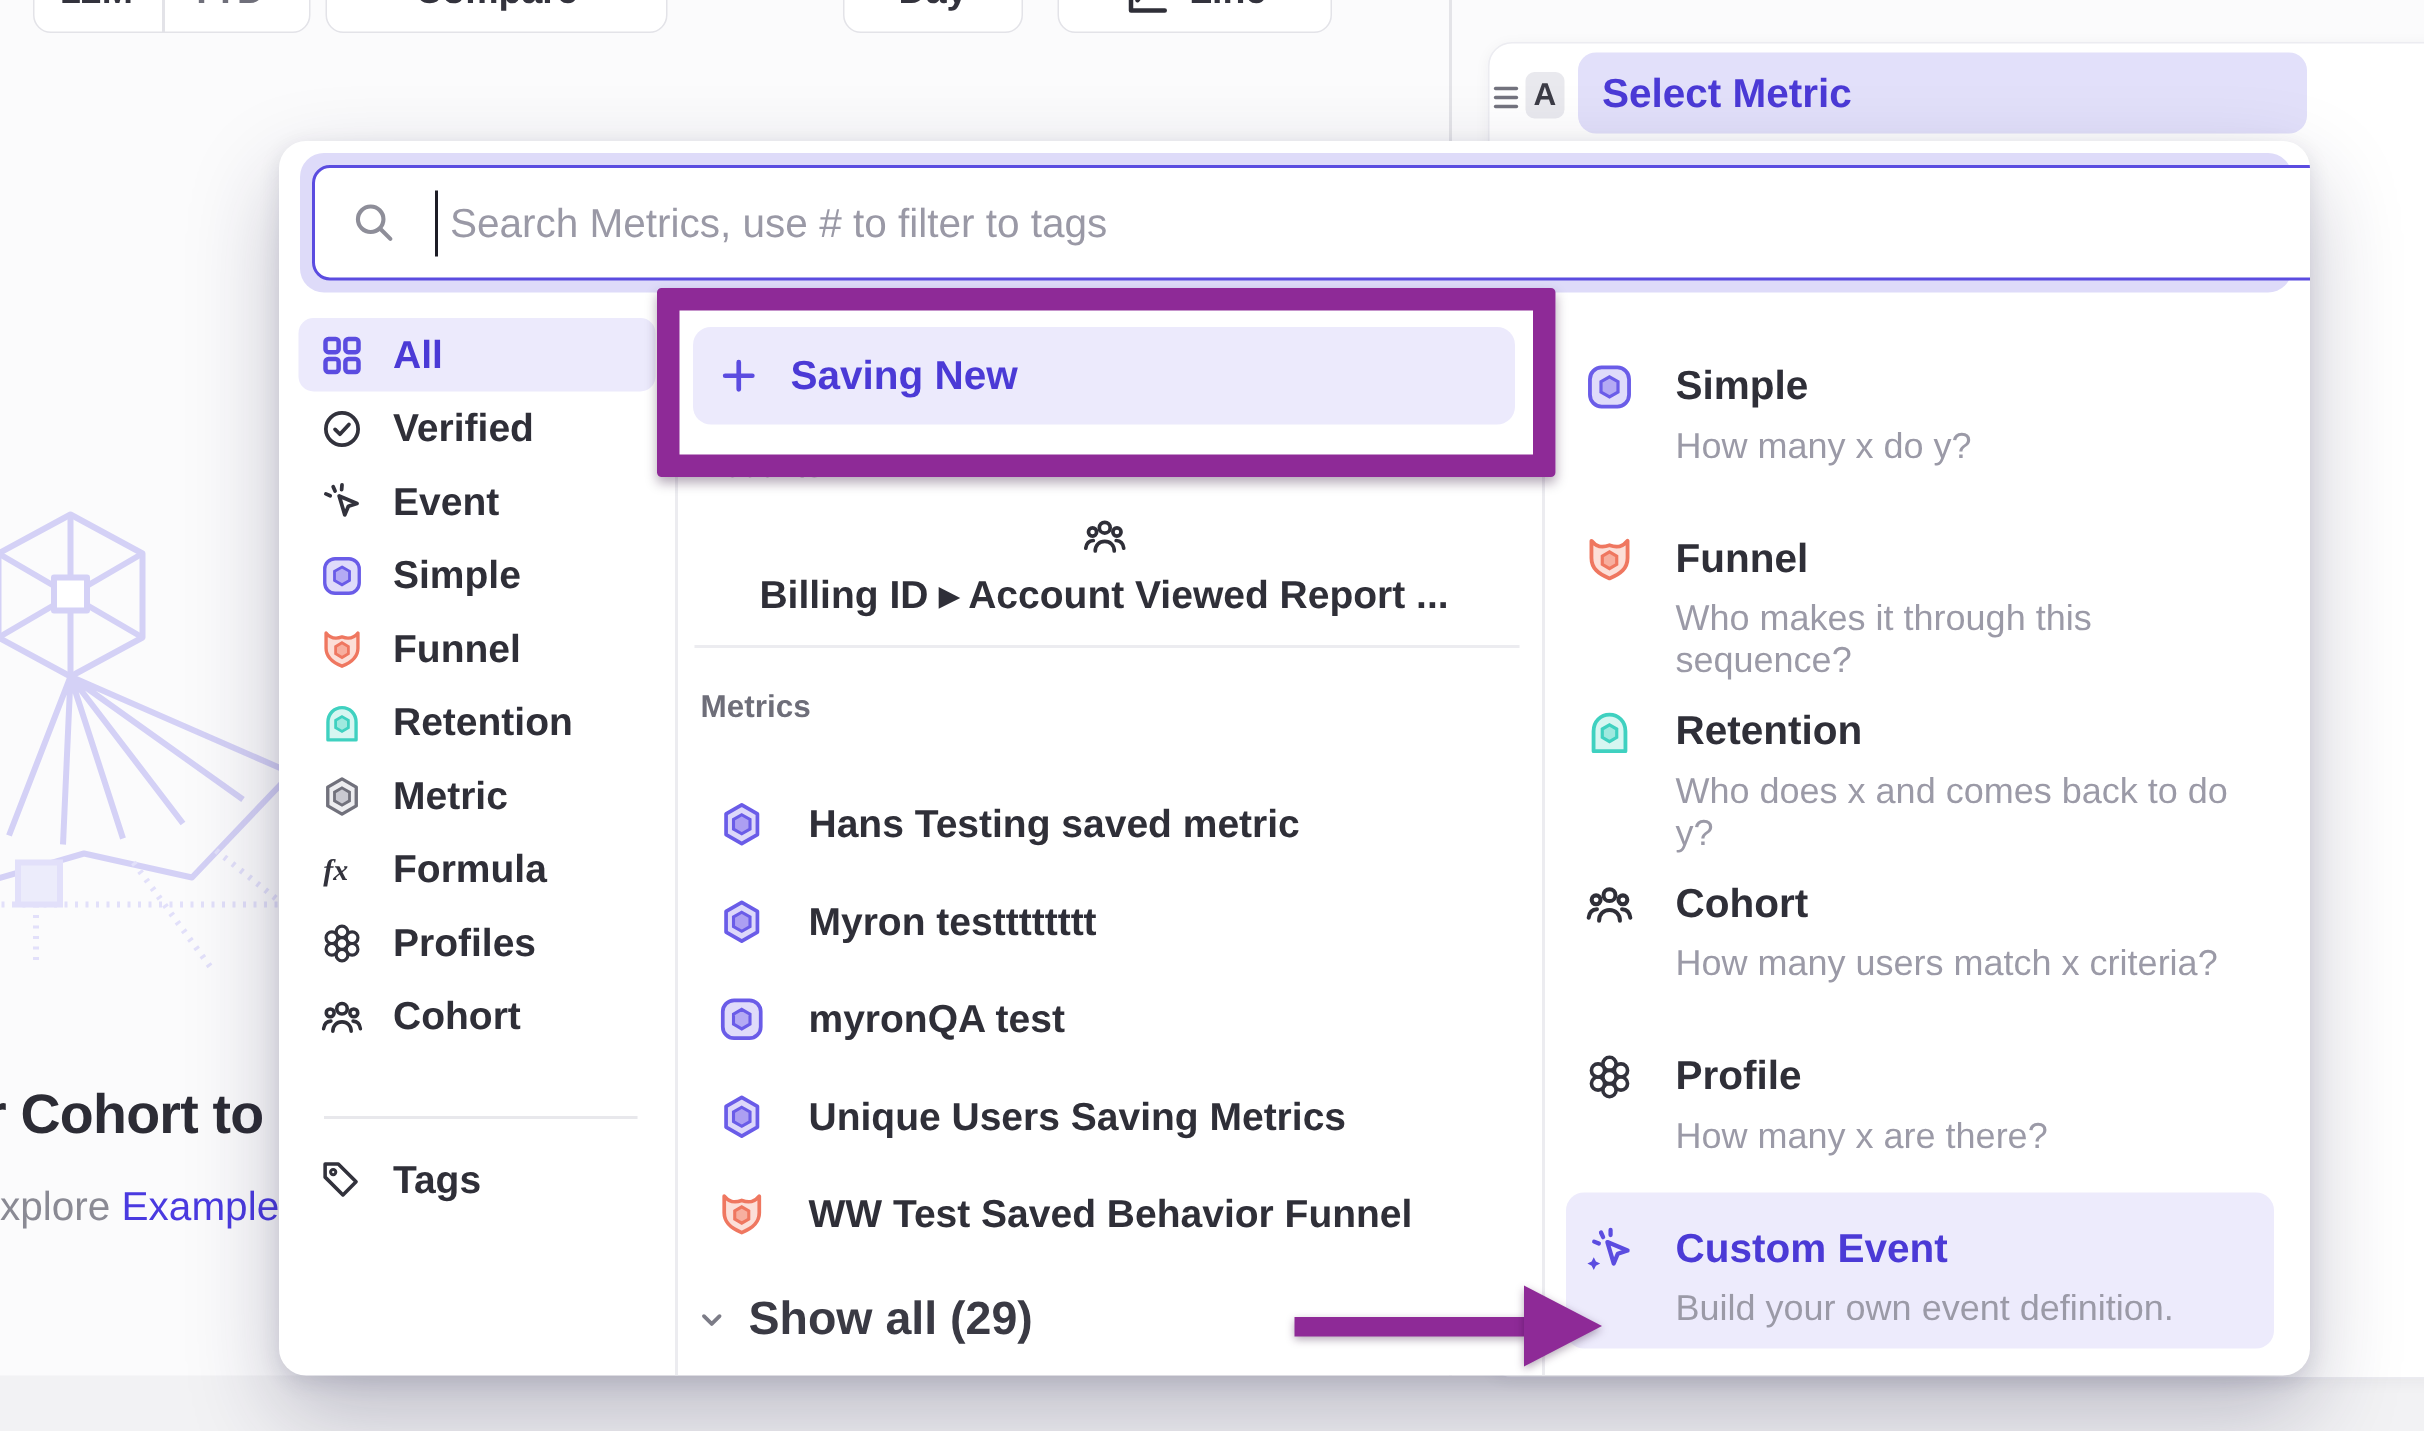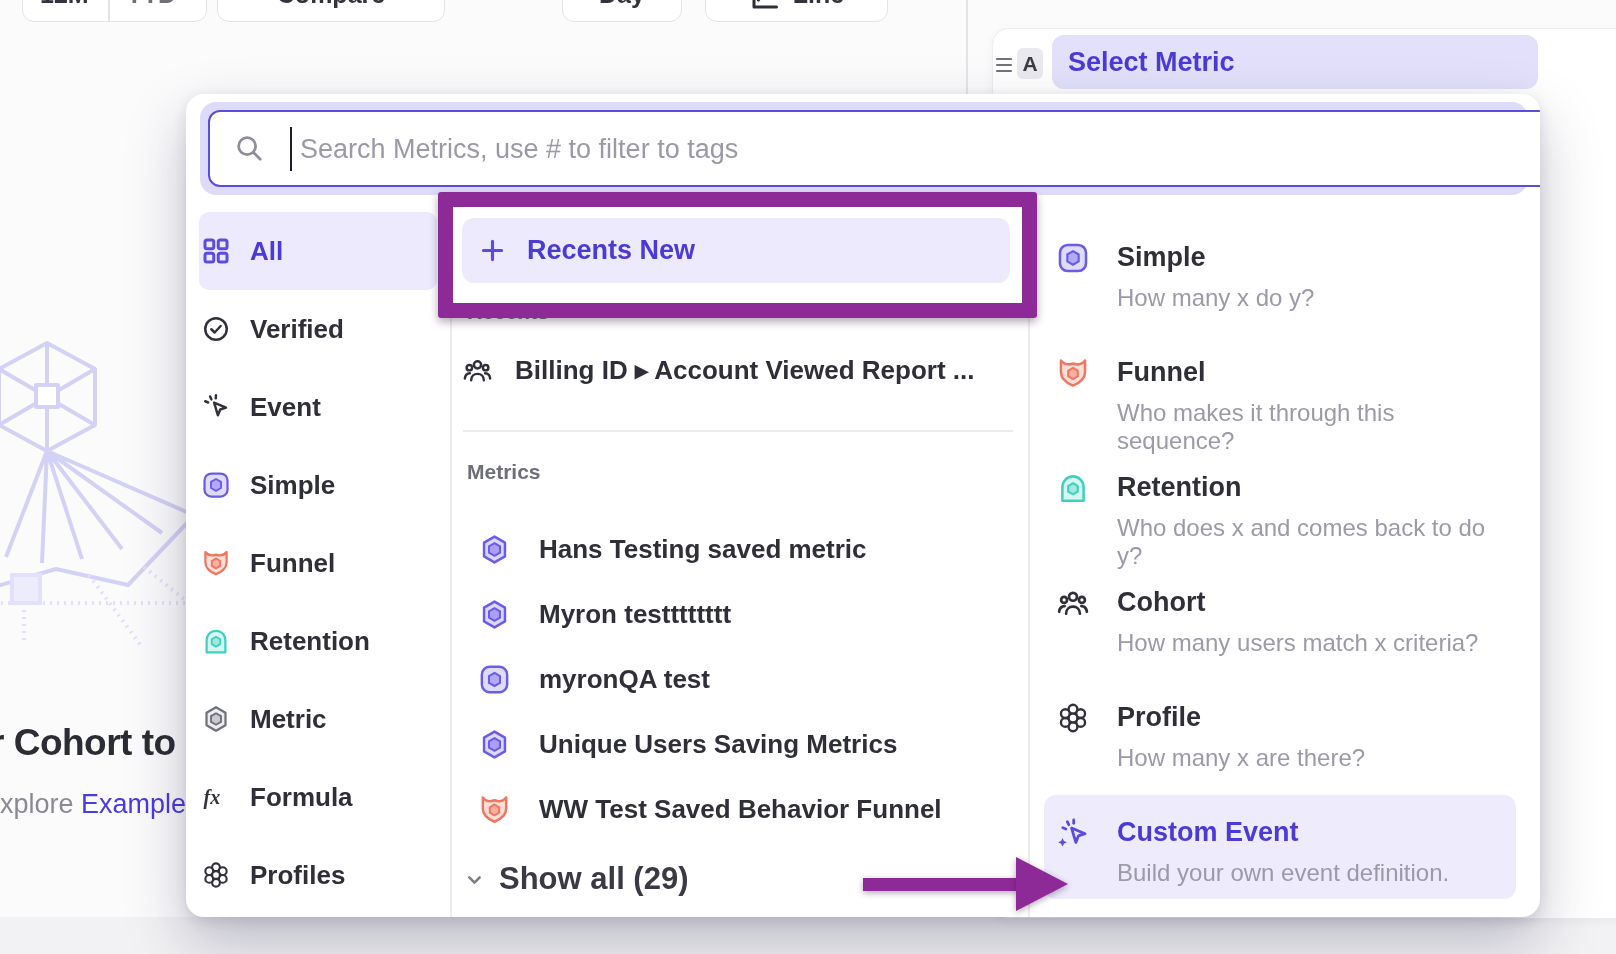--- a/index.html
+++ b/index.html
@@ -46,35 +46,35 @@
   .search-input{position:absolute;left:88px;top:6px;width:1180px;height:60px;border:0;outline:none;
                 font-family:"Liberation Sans",sans-serif;font-size:27px;color:#2f2f38;background:transparent;}
   .search-input::placeholder{color:#9a99a6;opacity:1;}
   .search-icon{position:absolute;left:24px;top:21px;width:30px;height:30px;}
   .caret-bar{position:absolute;left:80px;top:15px;width:2px;height:44px;background:#1d1d26;}
 
   .col-divider{position:absolute;top:116px;width:1.5px;height:707px;background:#ececf0;}
 
   
   .side-col{position:absolute;left:13px;top:118px;width:238px;}
-  .side-row{height:78px;display:flex;align-items:center;gap:19px;padding-left:2px;border-radius:10px;cursor:pointer;}
+  .side-row{height:49px;display:flex;align-items:center;gap:19px;padding-left:14px;border-radius:10px;cursor:pointer;}
   .side-row.selected{background:#eceafc;}
   .side-row .s30{width:30px;height:30px;text-align:right;}
   .side-label{font-size:26px;font-weight:600;color:#2f2f38;}
   .side-row.selected .side-label{color:#4b3ad6;}
   .side-bottom-divider{margin:42px 12px 0 17px;height:1.5px;background:#e8e8ec;}
   .side-partial{margin-top:16px;}
 
   
   .create-btn{position:absolute;left:276px;top:124px;width:548px;height:65px;background:#eceafc;border-radius:12px;
               display:flex;align-items:center;gap:20px;padding-left:16px;box-sizing:border-box;cursor:pointer;}
   .create-btn .s28{width:29px;height:29px;}
   .create-label{font-size:27px;font-weight:700;color:#4b3ad6;}
   .section-label{position:absolute;font-size:21px;font-weight:600;color:#6e6e79;}
-  .recent-row{position:absolute;left:276px;top:248px;width:548px;height:56px;display:flex;align-items:center;gap:22px;cursor:pointer;}
+  .recent-row{position:absolute;left:276px;top:248px;width:548px;height:56px;display:flex;align-items:center;gap:8px;cursor:pointer;flex-direction:column;}
   .recent-row .s30{width:31px;height:31px;}
   .row-label{font-size:26px;font-weight:600;color:#2f2f38;white-space:nowrap;}
   .mid-divider{position:absolute;left:277px;top:336px;width:550px;height:1.5px;background:#ececf0;}
   .metric-list{position:absolute;left:276px;top:423px;width:560px;}
   .metric-row{height:65px;display:flex;align-items:center;gap:28px;cursor:pointer;}
   .metric-row .s32{width:33px;height:33px;margin-left:16px;}
   .show-all{position:absolute;left:276px;top:760px;width:400px;height:50px;display:flex;align-items:center;gap:12px;cursor:pointer;}
   .show-all .s24{width:25px;height:25px;}
   .show-all-label{font-size:31px;font-weight:600;color:#3a3a44;}
 
@@ -313,21 +313,21 @@
       <span class="side-label">Tags</span>
     </div>
       </div>
 
     <div class="create-btn">
       <span class="icon s28">
         <svg viewBox="0 0 24 24">
             <path d="M12 4.5v15M4.5 12h15" stroke="#5b4ce0" stroke-width="2.6" stroke-linecap="round"></path>
           </svg>
       </span>
-      <span class="create-label">Recents New</span>
+      <span class="create-label">Saving New</span>
     </div>
 
     <div class="section-label" style="left:281px;top:206px;">Recents</div>
     <div id="recents">
         <div class="recent-row">
      <span class="icon s30">
             <svg viewBox="0 0 24 24">
               <g fill="none" stroke="#2f2f38" stroke-width="1.9" stroke-linecap="round">
                 <circle cx="12" cy="7.6" r="2.8"></circle>
                 <circle cx="5.7" cy="9.8" r="2.1"></circle>

